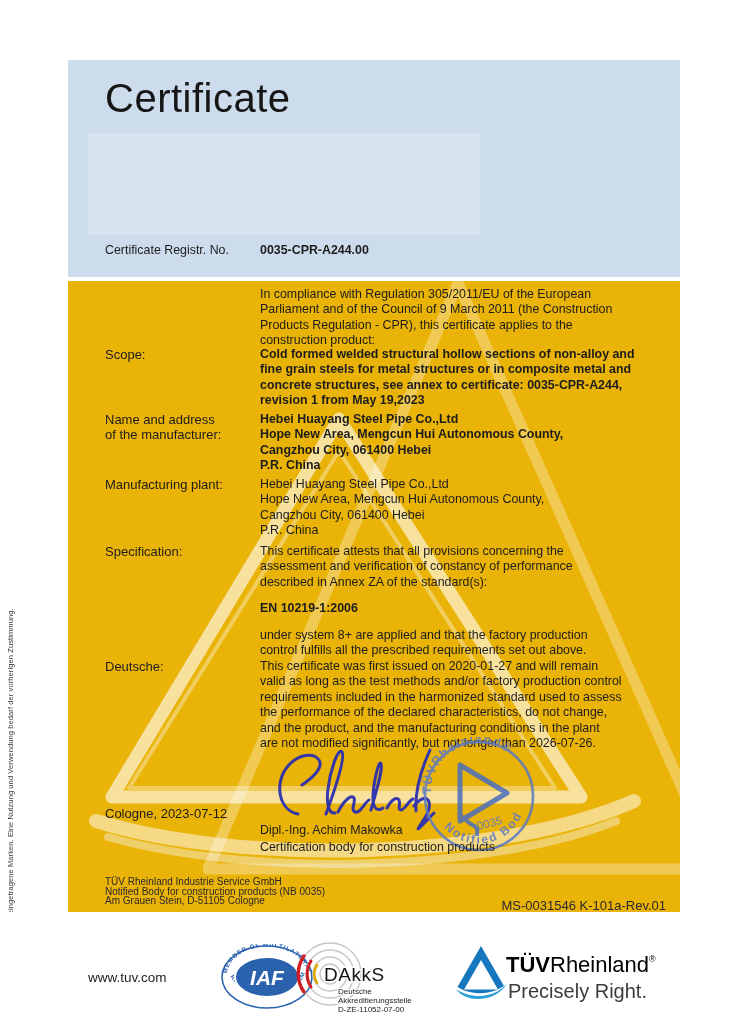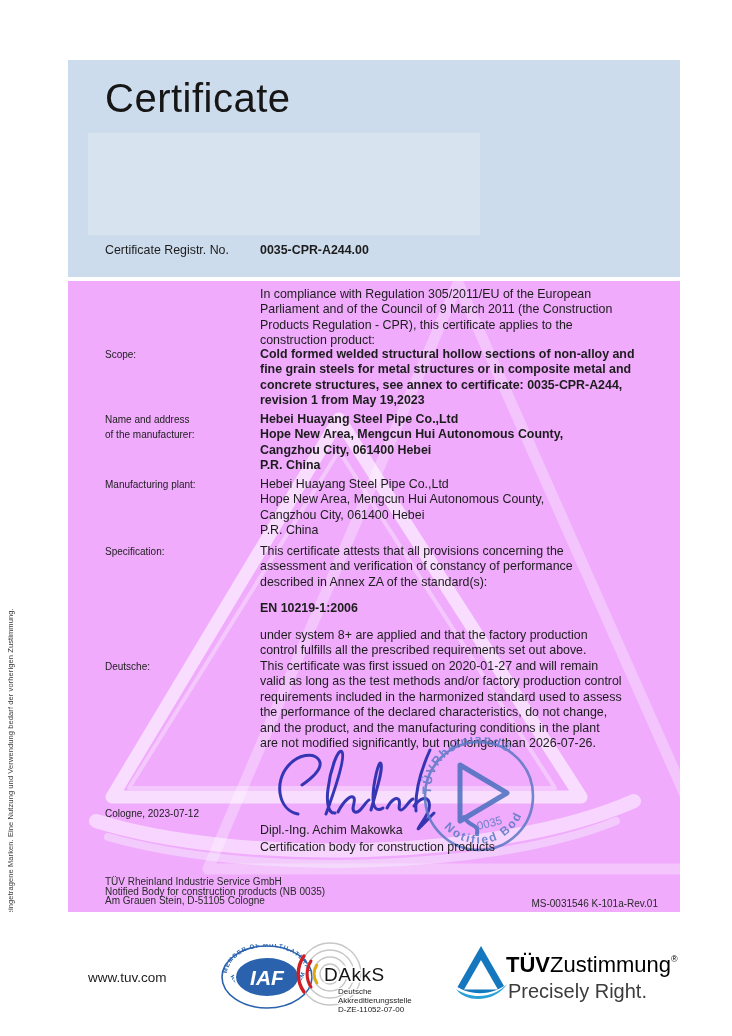--- a/index.html
+++ b/index.html
@@ -37,33 +37,33 @@
   }
   #cert-subtitle3 {
     position:absolute; left:192px; top:141px; font-size:14px; font-weight:bold; color:#111;
   }
   #registr-row { position:absolute; left:0; top:183px; width:100%; font-size:12.4px; }
   #registr-row .lbl { position:absolute; left:37px; }
   #registr-row .val { position:absolute; left:192px; font-weight:bold; }
 
   #cert-body {
     position:absolute; left:0; top:221px; width:100%; height:631px;
-    background:#f0abfc; overflow:hidden;
+    background:#eab308; overflow:hidden;
   }
   #watermark { position:absolute; left:0; top:0; }
 
-  .row-label { position:absolute; left:37px; font-size:10px; line-height:15.4px; color:#1c1c1c; }
+  .row-label { position:absolute; left:37px; font-size:13px; line-height:15.4px; color:#1c1c1c; }
   .row-content { position:absolute; left:192px; width:402px; font-size:12.4px; line-height:15.4px; color:#1c1c1c; }
   .bold { font-weight:bold; }
 
   #sig-svg { position:absolute; left:200px; top:463px; }
   #stamp-svg { position:absolute; left:352px; top:456px; opacity:.85; }
 
   #footer-block { position:absolute; left:37px; top:596px; font-size:10px; line-height:9.6px; color:#2a2a2a; }
-  #doc-ref { position:absolute; right:22px; top:617px; font-size:10px; color:#2a2a2a; }
+  #doc-ref { position:absolute; right:14px; top:617px; font-size:13px; color:#2a2a2a; }
 
   
   #bottom-strip { position:absolute; left:0; top:912px; width:732px; height:128px; background:#fff; }
   #website { position:absolute; left:88px; top:58px; font-size:13.5px; color:#1c1c1c; }
   #iaf-logo { position:absolute; left:220px; top:32px; }
   #dakks-logo { position:absolute; left:288px; top:26px; }
   #tuv-logo { position:absolute; left:452px; top:33px; }
   #tuv-wordmark { position:absolute; left:506px; top:40px; font-size:22px; color:#000; }
   #tuv-wordmark .b { font-weight:bold; }
   #tuv-wordmark .reg { font-size:9px; vertical-align:10px; }
@@ -217,18 +217,18 @@
         <text x="50" y="74">D-ZE-11052-07-00</text>
       </g>
     </svg>
 
     <svg id="tuv-logo" width="58" height="58" viewBox="0 0 58 58">
       <path d="M29,8 L52,48 L6,48 Z" fill="none" stroke="#1577bd" stroke-width="7" stroke-linejoin="miter"></path>
       <path d="M0,38 C16,52 42,52 58,36 L58,58 L0,58 Z" fill="#ffffff"></path>
       <path d="M4,44 C20,55 42,53 55,39 C44,57 14,59 4,44 Z" fill="#2aa0d8"></path>
     </svg>
     <div id="tuv-wordmark">
-      <span class="b">TÜV</span><span>Zustimmung</span><span class="reg">®</span>
+      <span class="b">TÜV</span><span>Rheinland</span><span class="reg">®</span>
     </div>
     <div id="tuv-tagline">Precisely Right.</div>
   </div>
 
 </div>
 
 </body></html>

